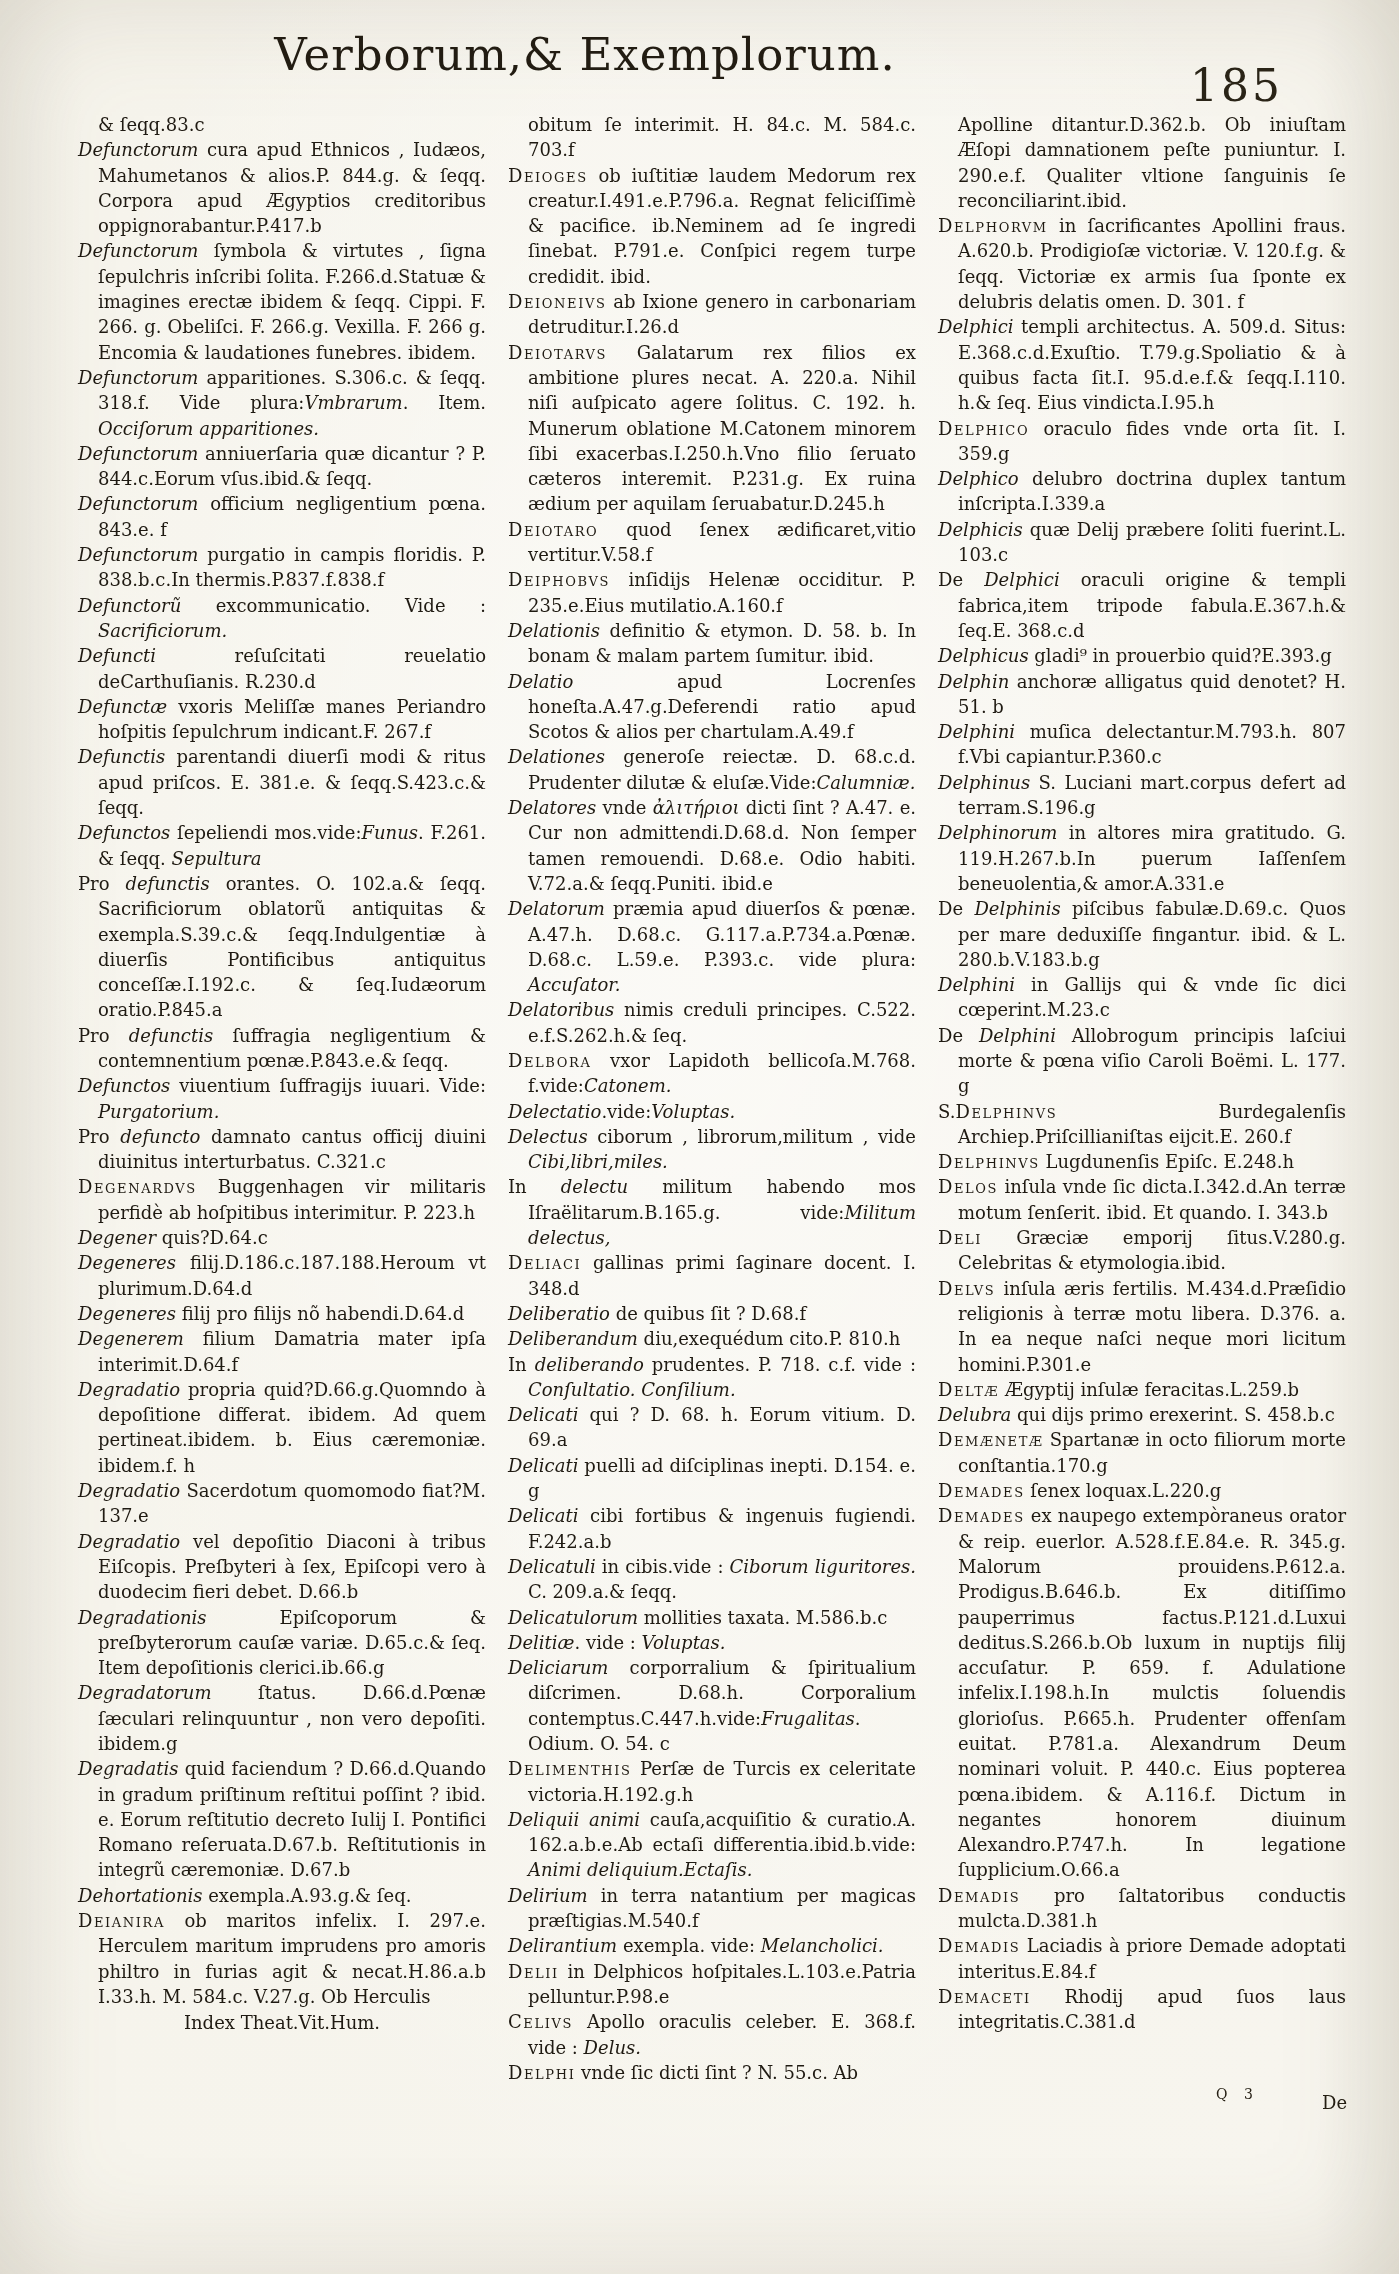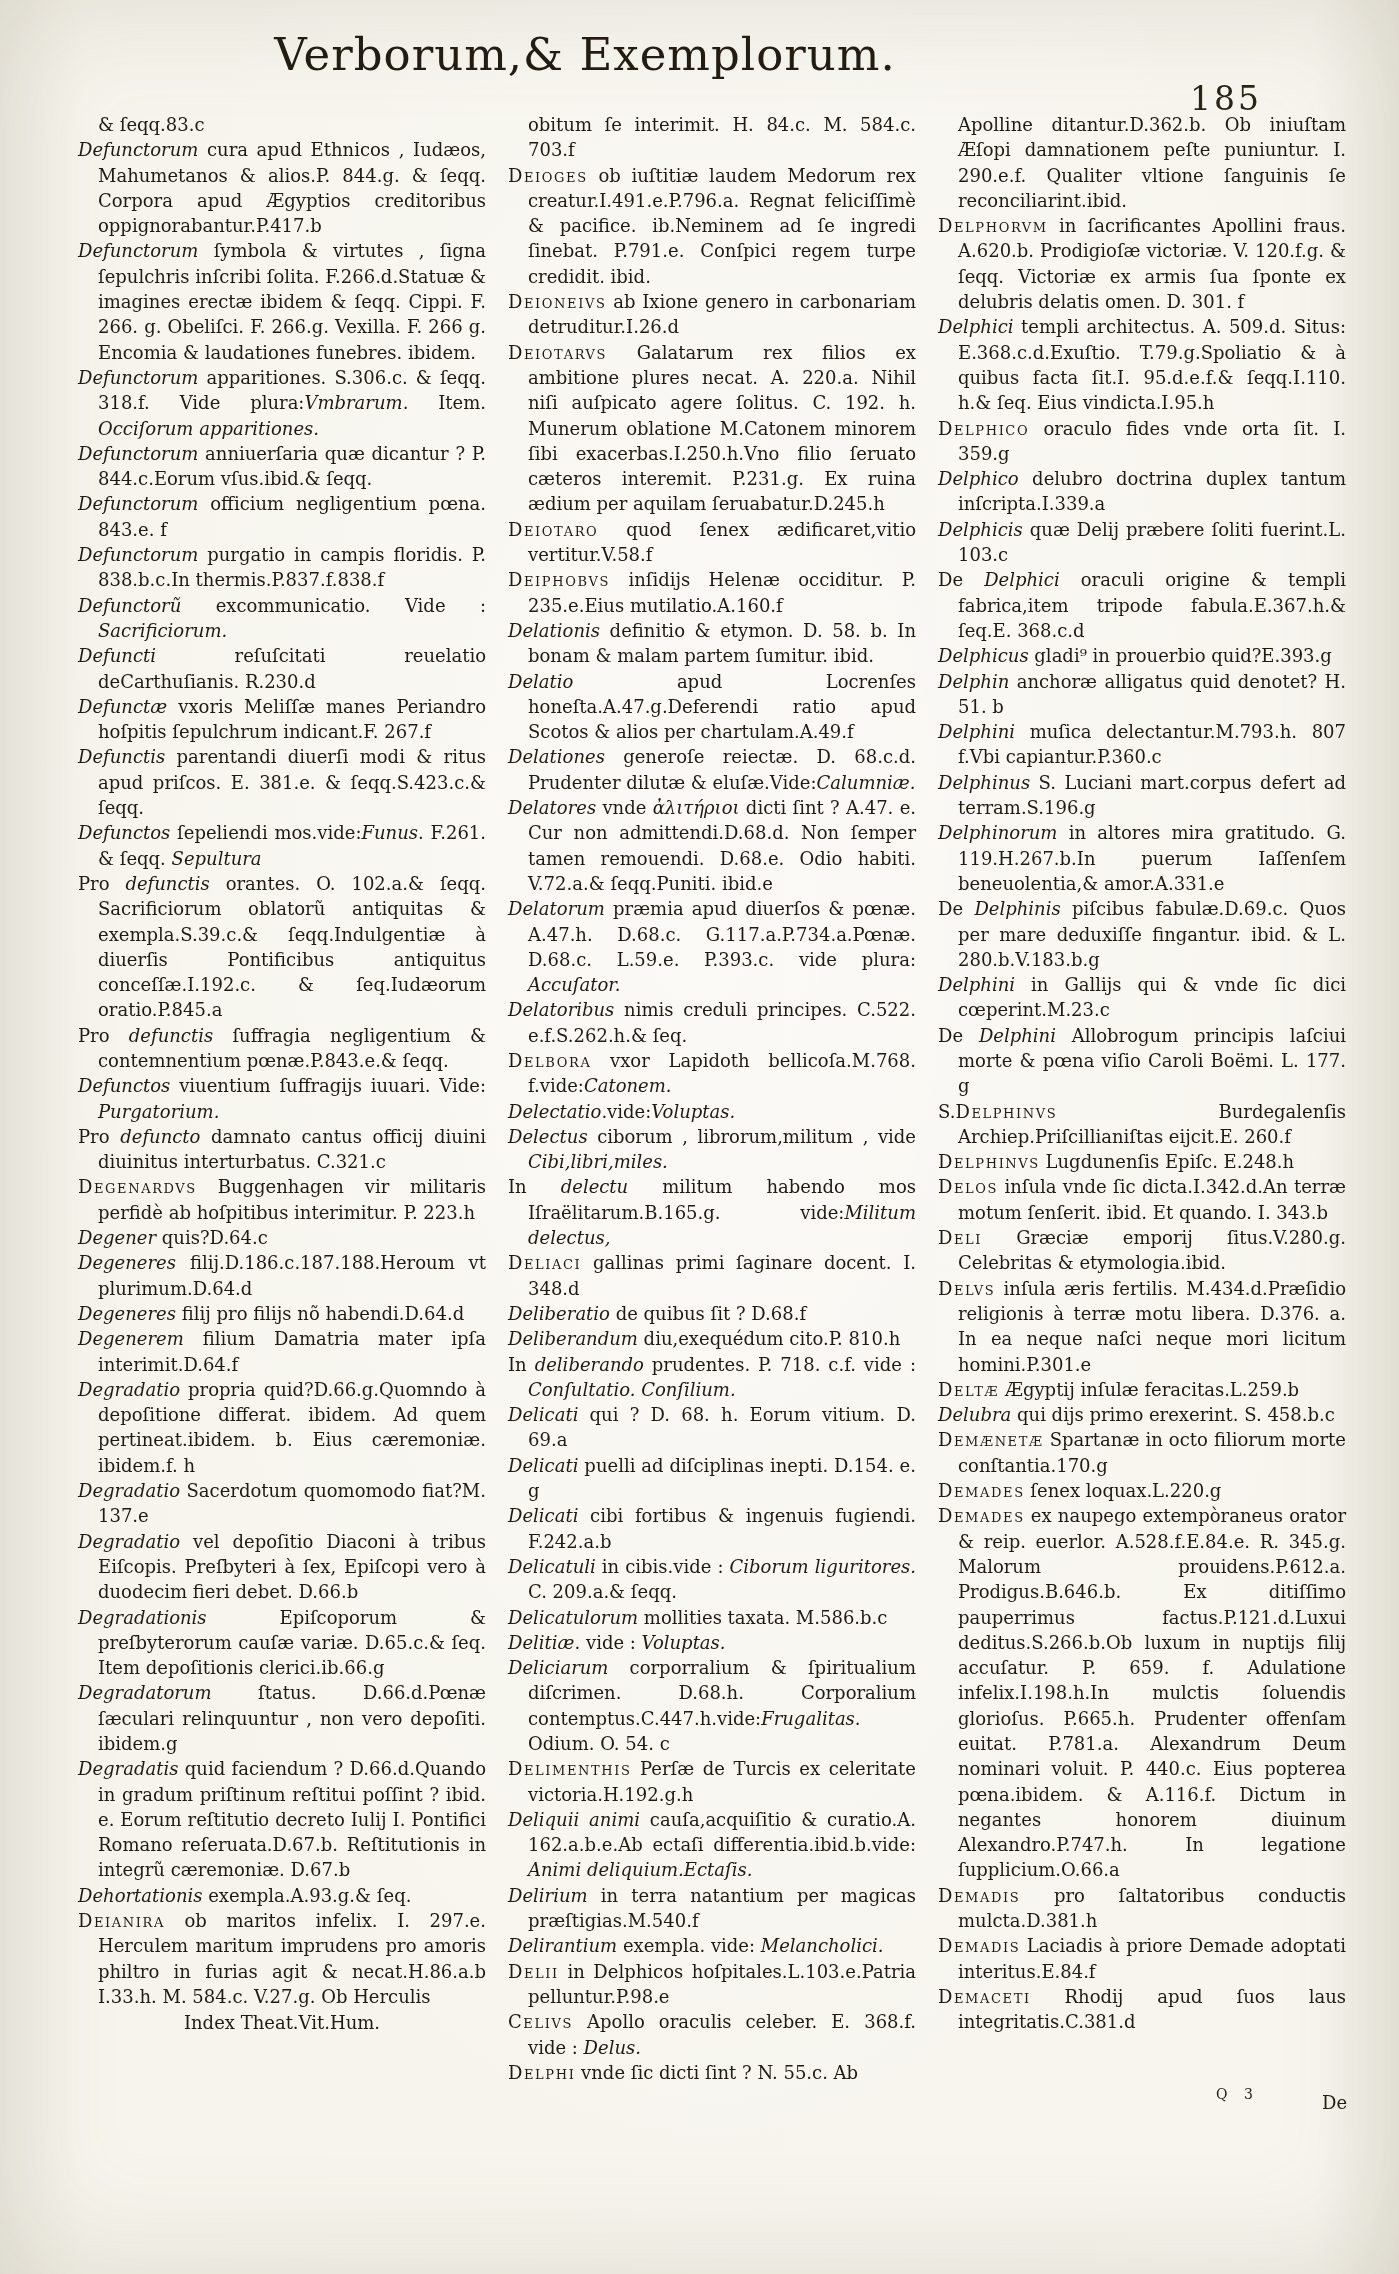--- a/index.html
+++ b/index.html
@@ -18,21 +18,21 @@
   }
   .running-head{
     position:absolute;top:28px;left:60px;width:1050px;
     text-align:center;
     font-size:45px;letter-spacing:1px;
     color:#221c12;
     white-space:nowrap;
   }
   .pagenum{
     position:absolute;top:60px;left:1190px;
-    font-size:33px;letter-spacing:3px;color:#2a2417;margin-top:19px;
+    font-size:44px;letter-spacing:3px;color:#2a2417;
   }
   .cols{
     position:absolute;top:112px;left:78px;width:1268px;
     display:grid;grid-template-columns:1fr 1fr 1fr;gap:12px 22px;
   }
   .col{
     font-size:18px;line-height:25.3px;
     text-align:justify;
     hyphens:none;
   }

